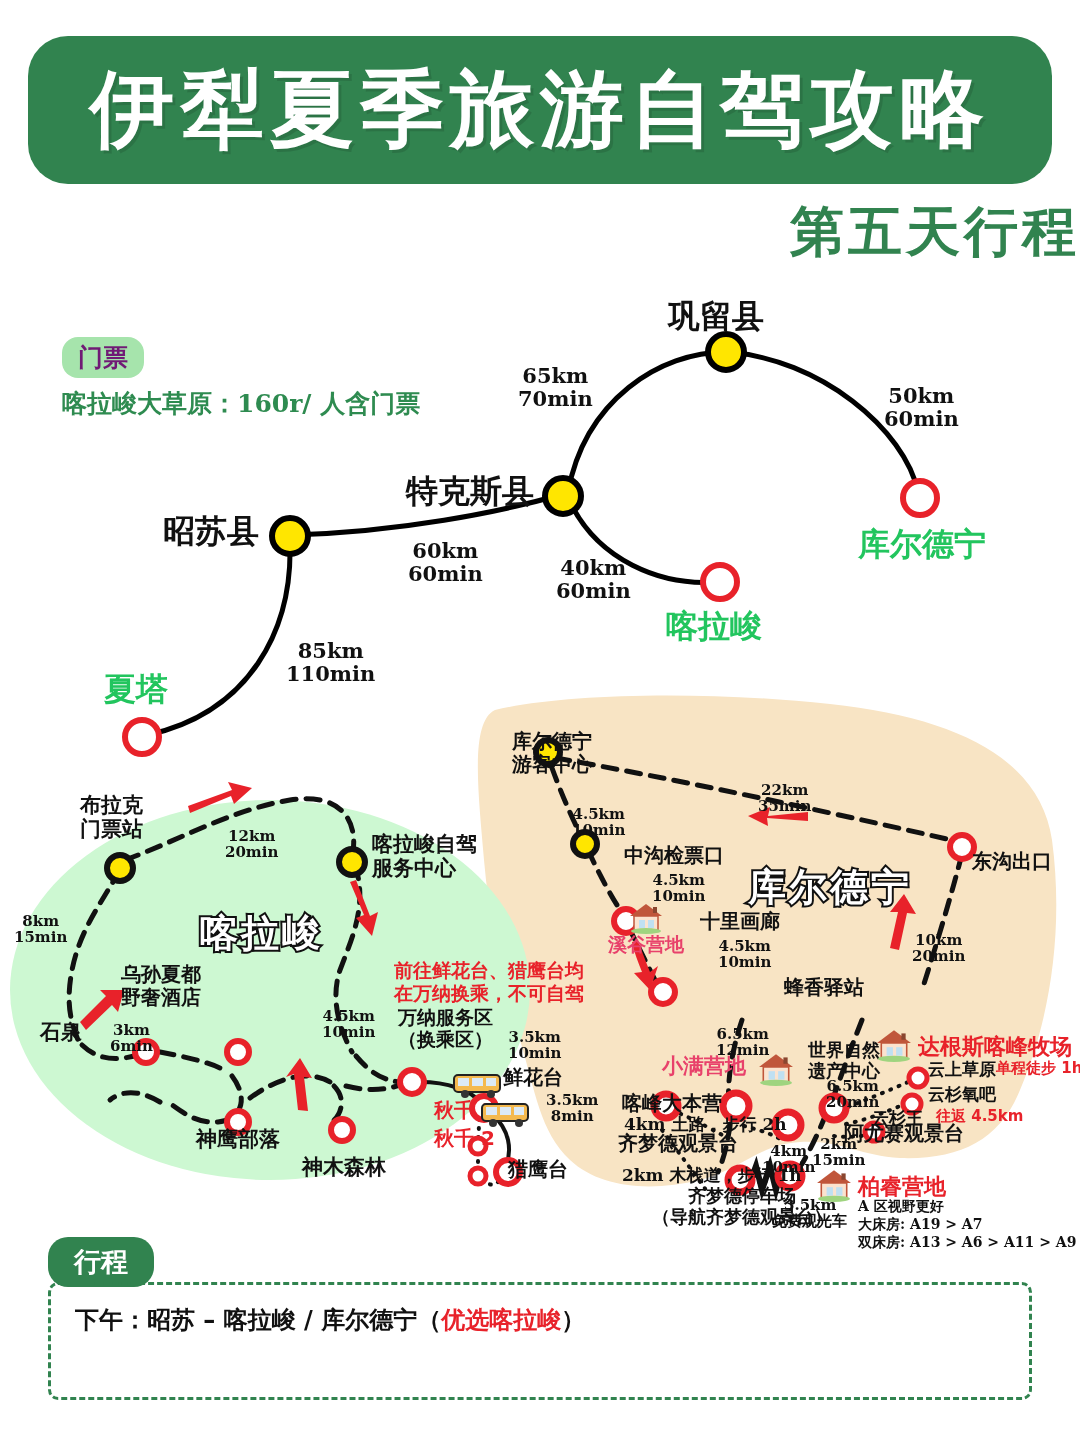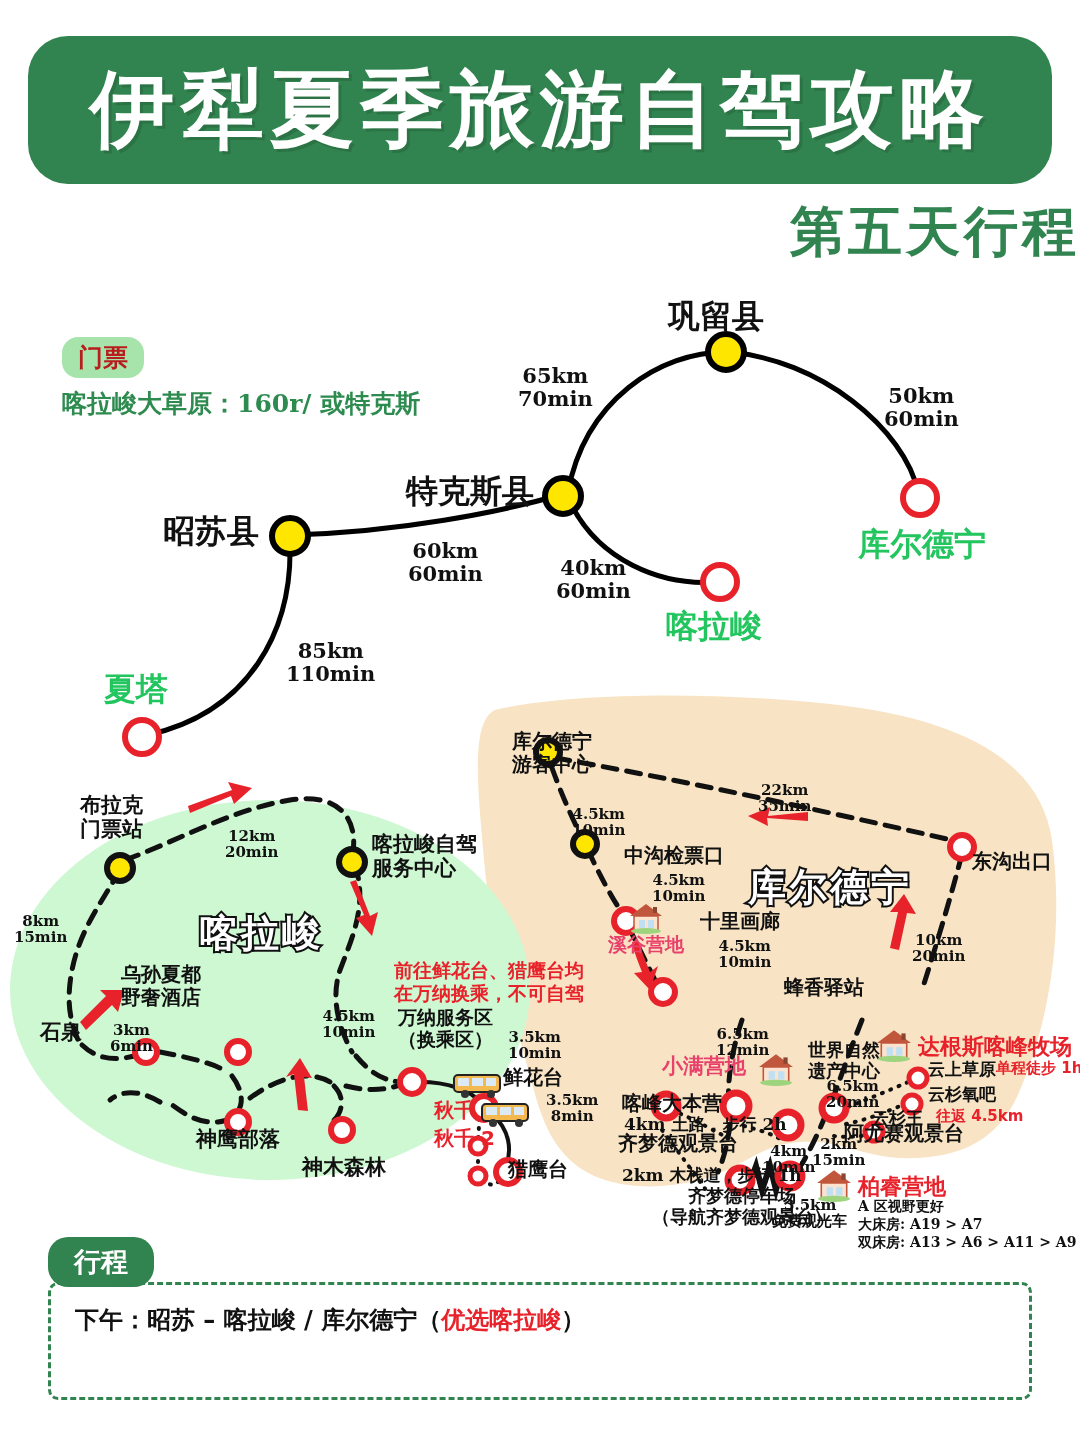--- a/index.html
+++ b/index.html
@@ -25,21 +25,21 @@
   #page-subtitle{
     left:0;top:196px;width:1080px;text-align:right;
     color:#31834F;font-size:54px;font-weight:bold;letter-spacing:4px;
     font-family:"DejaVu Sans","Liberation Sans",sans-serif;
   }
 
   
   .chip{
     background:#A6E4AC;border-radius:16px;
     padding:4px 16px;display:inline-block;
-    font-size:25px;font-weight:bold;color:#b91c1c;
+    font-size:25px;font-weight:bold;color:#701a75;
     font-family:"DejaVu Sans","Liberation Sans",sans-serif;
   }
   .chip.dark{background:#31834F;color:#ffffff;border-radius:20px;padding:7px 26px;font-size:27px;}
 
   
   #ticket-block{left:62px;top:337px;}
   .ticket-line{
     color:#2E8B50;font-size:25px;font-weight:bold;margin-top:9px;
     font-family:"DejaVu Serif","Liberation Serif",serif;
     white-space:nowrap;
@@ -87,21 +87,21 @@
 </head>
 <body>
 
 <div class="abs" id="header-banner">
   <div id="header-title">伊犁夏季旅游自驾攻略</div>
 </div>
 <div class="abs" id="page-subtitle">第五天行程</div>
 
 <div class="abs" id="ticket-block">
   <span class="chip">门票</span>
-  <div class="ticket-line">喀拉峻大草原：160r/ 或特克斯</div>
+  <div class="ticket-line">喀拉峻大草原：160r/ 人含门票</div>
 </div>
 
 <svg class="abs" id="route-map" viewBox="0 0 1080 490">
 
   <path d="M568,212 C585,120 660,72 726,72" fill="none" stroke="#000" stroke-width="5"></path>
   <path d="M726,72 C820,78 905,150 918,212" fill="none" stroke="#000" stroke-width="5"></path>
   <path d="M292,255 C400,252 500,232 560,215" fill="none" stroke="#000" stroke-width="5"></path>
   <path d="M570,222 C598,280 660,306 716,302" fill="none" stroke="#000" stroke-width="5"></path>
   <path d="M290,265 C292,350 250,432 148,455" fill="none" stroke="#000" stroke-width="5"></path>
 

